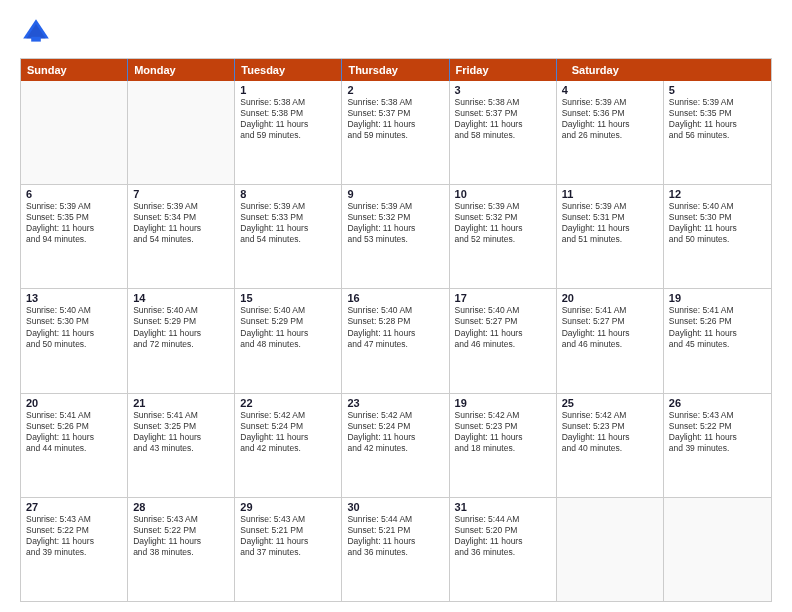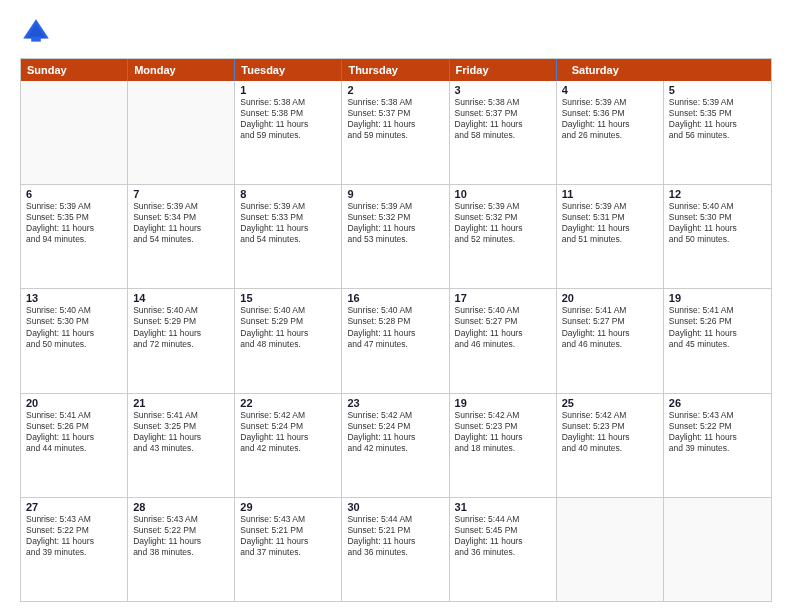--- a/index.html
+++ b/index.html
@@ -359,21 +359,21 @@
           <div class="cal-cell">
             <span class="day-num">30</span>
             <span class="cell-line">Sunrise: 5:44 AM</span>
             <span class="cell-line">Sunset: 5:21 PM</span>
             <span class="cell-line">Daylight: 11 hours</span>
             <span class="cell-line">and 36 minutes.</span>
           </div>
           <div class="cal-cell">
             <span class="day-num">31</span>
             <span class="cell-line">Sunrise: 5:44 AM</span>
-            <span class="cell-line">Sunset: 5:45 PM</span>
+            <span class="cell-line">Sunset: 5:20 PM</span>
             <span class="cell-line">Daylight: 11 hours</span>
             <span class="cell-line">and 36 minutes.</span>
           </div>
           <div class="cal-cell empty"></div>
           <div class="cal-cell empty"></div>
         </div>
       </div>
   </div>
 </div>
 

